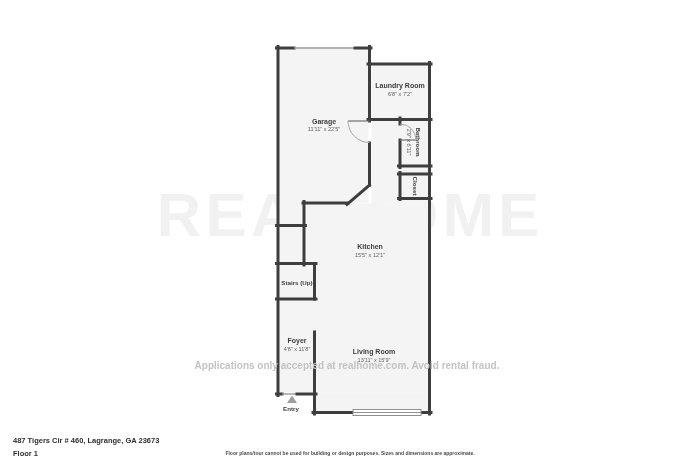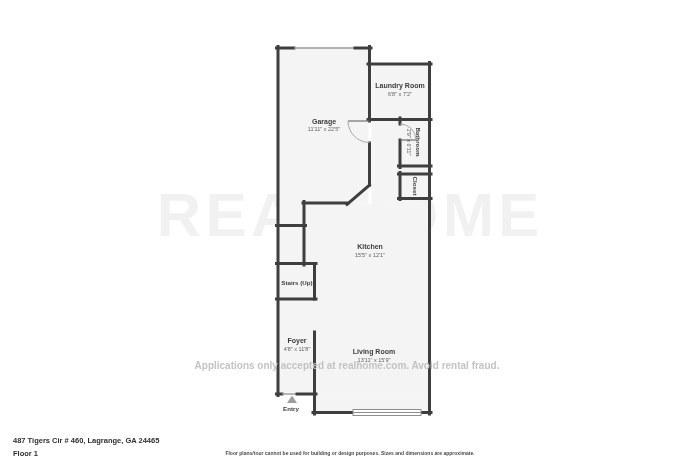--- a/index.html
+++ b/index.html
@@ -129,16 +129,16 @@
     </g>
 
     <g>
       <polygon points="287,403 297,403 292,395.5" fill="#9e9e9e"></polygon>
       <text class="rname small" x="291" y="411">Entry</text>
     </g>
 
     <text class="wm-line" x="347" y="369">Applications only accepted at realhome.com. Avoid rental fraud.</text>
   </svg>
 
-  <div class="addr">487 Tigers Cir # 460, Lagrange, GA 24465</div>
+  <div class="addr">487 Tigers Cir # 460, Lagrange, GA 23673</div>
   <div class="floorlbl">Floor 1</div>
   <div class="disclaimer">Floor plans/tour cannot be used for building or design purposes. Sizes and dimensions are approximate.</div>
 </div>
 
 </body></html>

